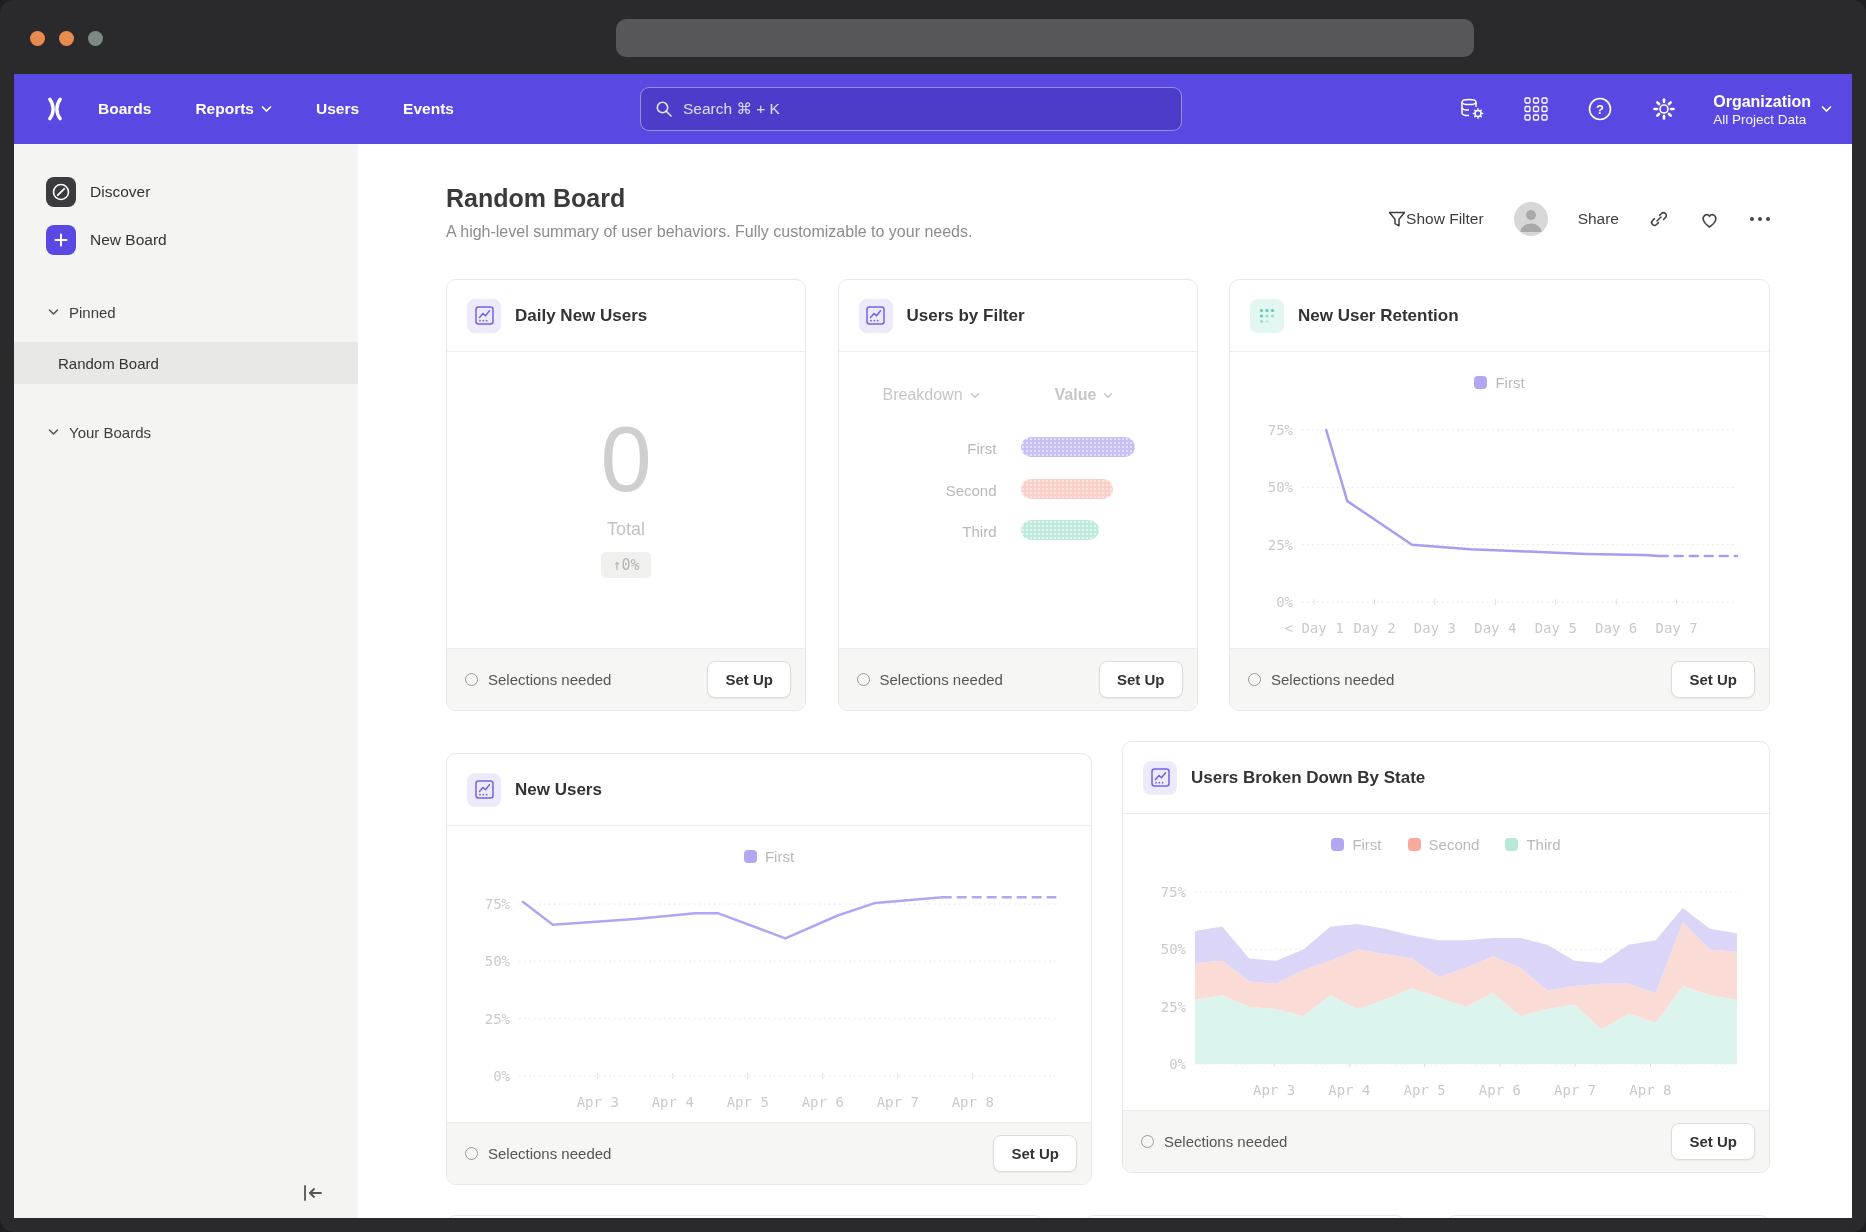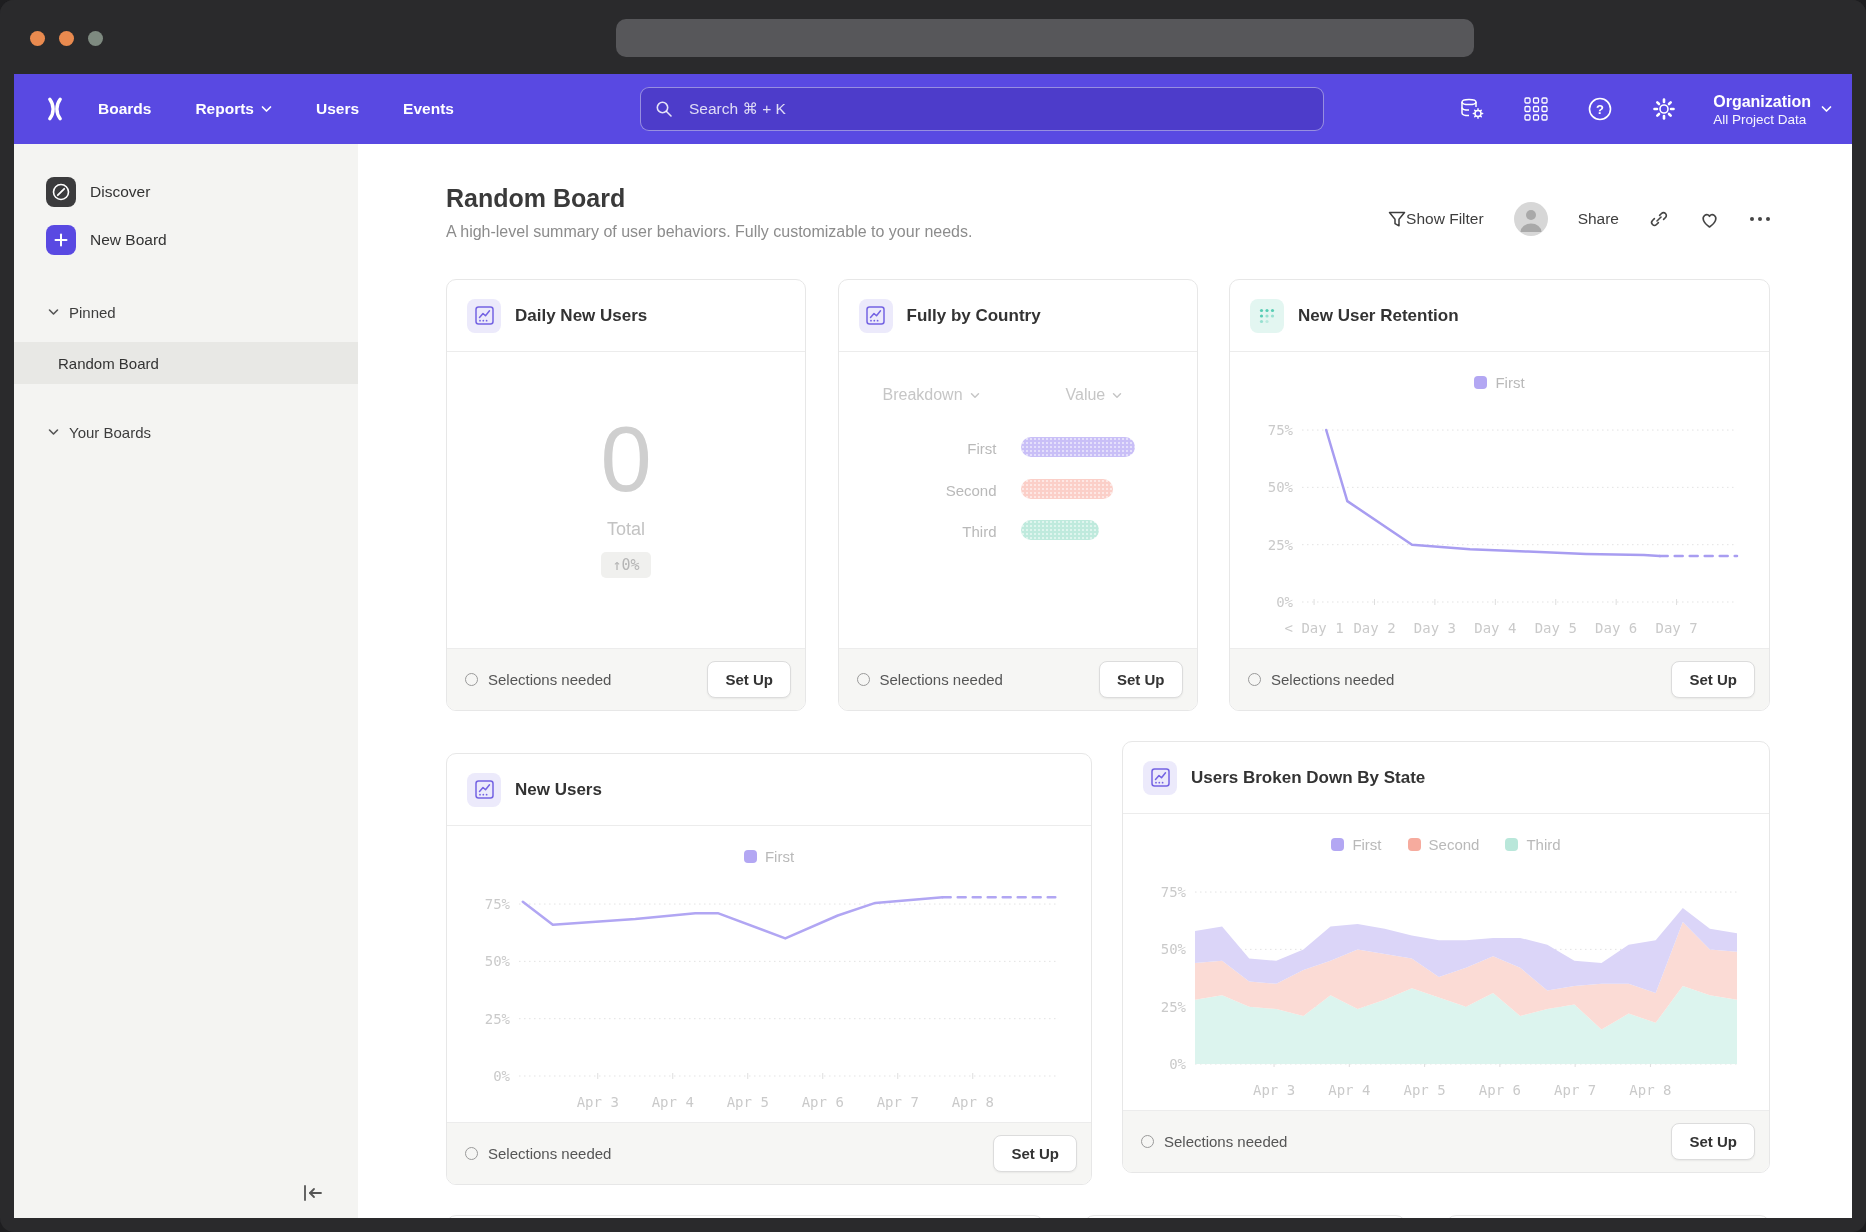--- a/index.html
+++ b/index.html
@@ -15,21 +15,21 @@
   .address-pill { position:absolute; left:616px; top:19px; width:858px; height:38px; background:#57575a; border-radius:10px; }
 
   
   .winbody { position:absolute; top:74px; left:14px; right:14px; bottom:14px; background:#ffffff; overflow:hidden; }
 
   
   .navbar { position:relative; height:70px; background:#5949e2; display:flex; align-items:center; color:#fff; }
   .logo { width:26px; height:26px; margin:0 30px 0 28px; flex:0 0 auto; }
   .nav-items { display:flex; align-items:center; gap:44px; font-size:15.5px; font-weight:700; }
   .nav-item { display:flex; align-items:center; gap:7px; cursor:pointer; }
-  .nav-search { position:absolute; left:626px; width:684px; height:44px; background:rgba(20,8,95,0.18); border:1px solid rgba(255,255,255,0.42); border-radius:9px; display:flex; align-items:center; padding:0 14px; gap:16px; }
+  .nav-search { position:absolute; left:626px; width:542px; height:44px; background:rgba(20,8,95,0.18); border:1px solid rgba(255,255,255,0.42); border-radius:9px; display:flex; align-items:center; padding:0 14px; gap:10px; }
   .nav-search input { flex:1; background:transparent; border:none; outline:none; color:#fff; font-size:15.5px; font-family:"Liberation Sans",sans-serif; }
   .nav-search input::placeholder { color:rgba(255,255,255,0.82); }
   .nav-right { position:absolute; right:20px; display:flex; align-items:center; gap:34px; }
   .nav-icon { width:30px; height:30px; display:flex; align-items:center; justify-content:center; cursor:pointer; }
   .org { display:flex; align-items:center; gap:10px; cursor:pointer; }
   .org-name { font-size:16px; font-weight:700; line-height:1.25; }
   .org-sub { font-size:13.5px; font-weight:400; opacity:.95; }
 
   
   .app { display:flex; height:1074px; overflow:hidden; }
@@ -329,30 +329,30 @@
             <div class="card-head">
               <span class="chart-ic dotted">
                 <svg class="ic" width="19" height="19" viewBox="0 0 19 19">
                   <rect x="1" y="1" width="17" height="17" rx="2.5" fill="none" stroke="#7463e3" stroke-width="1.5"></rect>
                   <polyline points="4.5,11.5 8,7.5 10.5,9.8 14.5,4.8" fill="none" stroke="#7463e3" stroke-width="1.5" stroke-linecap="round" stroke-linejoin="round"></polyline>
                   <circle cx="5" cy="14.7" r="0.9" fill="#7463e3"></circle>
                     <circle cx="8.3" cy="14.7" r="0.9" fill="#7463e3"></circle>
                     <circle cx="11.6" cy="14.7" r="0.9" fill="#7463e3"></circle>
                 </svg>
               </span>
-              <span class="card-title">Fully by Country</span>
+              <span class="card-title">Users by Filter</span>
             </div>
             <div class="card-body">
               <span class="col-head" style="left:44px;">
                 <span>Breakdown</span>
                 <svg class="ic" width="10" height="7" viewBox="0 0 10 7">
                     <polyline points="1.5,1.8 5,5.2 8.5,1.8" fill="none" stroke="#c6c6c6" stroke-width="1.5" stroke-linecap="round" stroke-linejoin="round"></polyline>
                   </svg>
               </span>
-              <span class="col-head" style="left:227px;">
+              <span class="col-head" style="left:216px;font-weight:bold;">
                 <span>Value</span>
                 <svg class="ic" width="10" height="7" viewBox="0 0 10 7">
                     <polyline points="1.5,1.8 5,5.2 8.5,1.8" fill="none" stroke="#c6c6c6" stroke-width="1.5" stroke-linecap="round" stroke-linejoin="round"></polyline>
                   </svg>
               </span>
               <span class="bar-label" style="top:88px;">First</span>
               <span class="hbar" style="top:85px; width:114px; background-color:#c9bff7;"></span>
               <span class="bar-label" style="top:130px;">Second</span>
               <span class="hbar" style="top:127px; width:92px; background-color:#fbcfc8;"></span>
               <span class="bar-label" style="top:171px;">Third</span>

